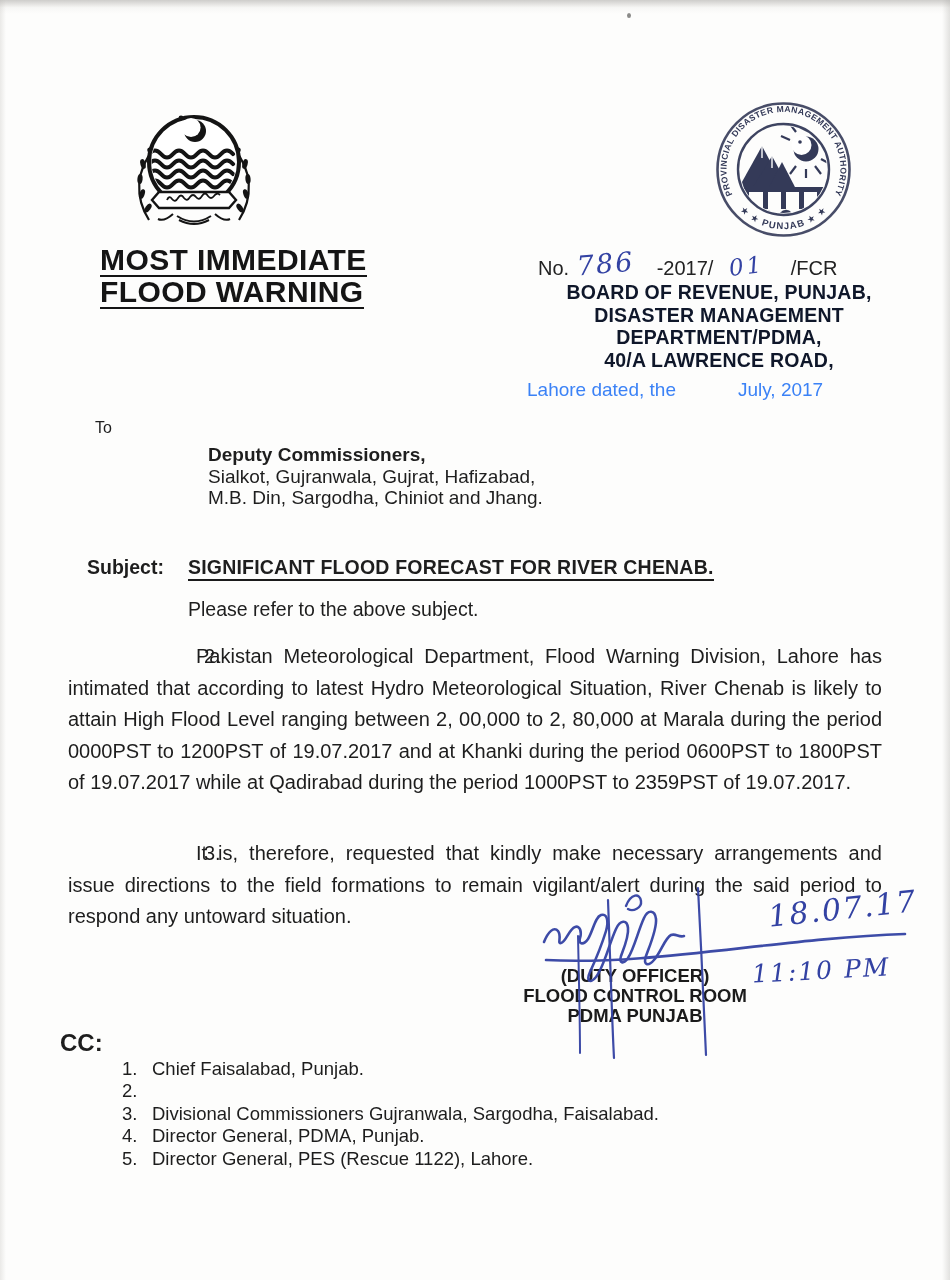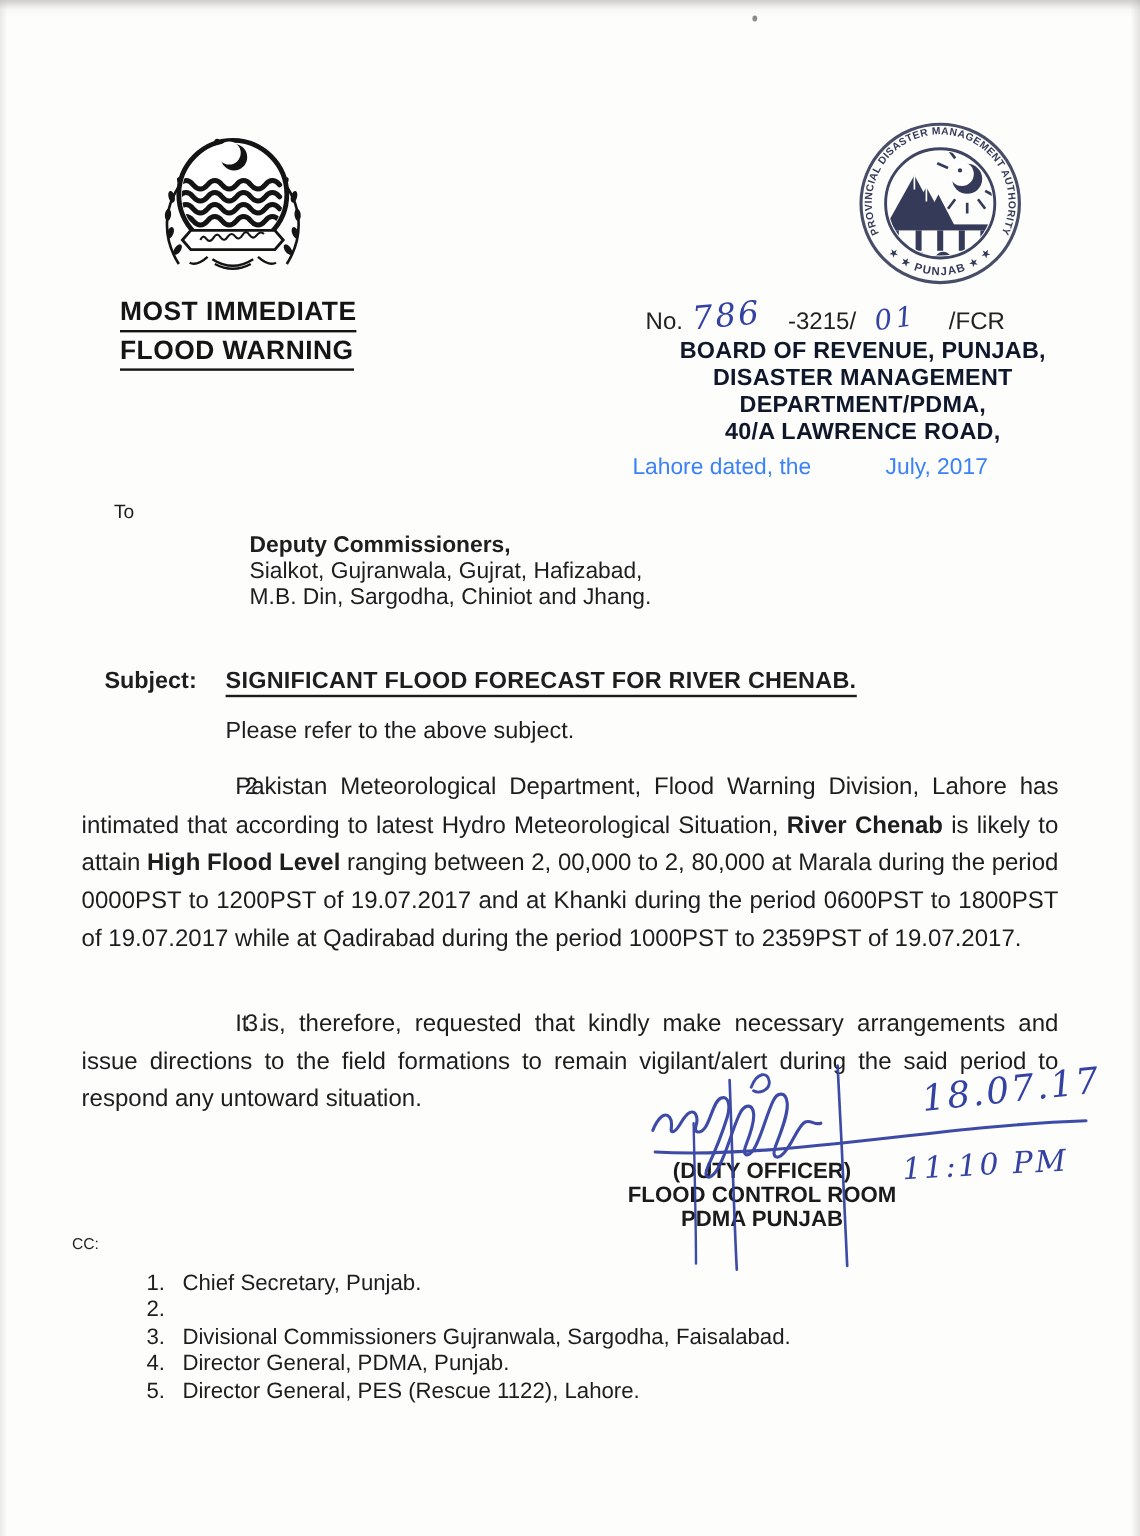--- a/index.html
+++ b/index.html
@@ -15,21 +15,21 @@
   .scan-right{position:absolute;right:0;top:0;width:8px;height:100%;
     background:linear-gradient(270deg,rgba(175,174,170,.35),rgba(255,255,255,0));}
   .scan-left{position:absolute;left:0;top:0;width:6px;height:100%;
     background:linear-gradient(90deg,rgba(190,188,184,.30),rgba(255,255,255,0));}
   .scan-dot{position:absolute;left:627px;top:13px;width:4px;height:5px;border-radius:50%;background:#8a8a88;}
 
   .abs{position:absolute;}
 
   
   .left-logo{left:115px;top:98px;width:158px;height:146px;}
-  .classification{left:100px;top:245px;font-weight:bold;font-size:22px;letter-spacing:.4px;line-height:29px;color:#151515;}
+  .classification{left:100px;top:245px;font-weight:bold;font-size:30px;letter-spacing:.4px;line-height:29px;color:#151515;}
   .classification .cl{border-bottom:2.5px solid #151515;display:inline-block;padding-bottom:1px;}
   .right-logo{left:710px;top:96px;width:147px;height:147px;}
 
   .ref-line{left:538px;top:250px;font-size:20px;white-space:nowrap;color:#222;}
   .hw{font-family:"DejaVu Serif",serif;font-style:italic;color:#3342a3;display:inline-block;}
   .hw-ref-no{font-size:27px;transform:rotate(-5deg) translateY(-2px);margin:0 22px 0 8px;letter-spacing:2px;}
   .hw-ref-sub{font-size:23px;transform:rotate(-7deg) translateY(-1px);margin:0 26px 0 16px;letter-spacing:3px;}
 
   .letterhead{left:533px;top:281px;width:372px;text-align:center;font-weight:bold;
     font-size:19.5px;line-height:22.5px;letter-spacing:.2px;color:#0f172a;}
@@ -42,29 +42,29 @@
 
   .subject-row{left:87px;top:556px;font-size:19.5px;white-space:nowrap;}
   .subject-row .lbl{font-weight:bold;display:inline-block;width:101px;}
   .subject-row .txt{font-weight:bold;border-bottom:2.5px solid #1b1b1b;padding-bottom:1px;letter-spacing:.2px;}
   .salutation{left:188px;top:598px;font-size:19.5px;text-align:right;}
 
   .para{left:68px;width:814px;font-size:20px;line-height:31.5px;text-align:justify;color:#1d1d1d;}
   .para .pnum{position:absolute;left:8px;top:0;}
   .p2{top:641px;text-indent:128px;}
   .p3{top:838px;text-indent:128px;}
-  .para b{font-weight:bold;}
+  .para b{font-weight:normal;}
 
   .sig-typed{left:505px;top:966px;width:260px;text-align:center;font-weight:bold;
     font-size:18.5px;line-height:20px;color:#1b1b1b;}
   .sig-ink{left:530px;top:872px;width:400px;height:200px;pointer-events:none;}
   .hw-date{left:768px;top:891px;font-size:30px;transform:rotate(-6deg);letter-spacing:2px;}
   .hw-time{left:752px;top:956px;font-size:25px;transform:rotate(-3deg);letter-spacing:2px;}
 
-  .cc-label{left:60px;top:1029px;font-size:13px;font-weight:normal;}
+  .cc-label{left:60px;top:1029px;font-size:24px;font-weight:bold;}
   .cc-list{left:122px;top:1058px;font-size:18.5px;line-height:22.4px;color:#1d1d1d;}
   .cc-row{display:flex;}
   .cc-row .n{width:30px;}
 </style>
 </head>
 <body>
 
 <div class="page">
 
   <div class="scan-top"></div>
@@ -186,21 +186,21 @@
         <g stroke="#343a58" stroke-width="4.4" fill="none" stroke-linecap="round">
           <path d="M31,119 q5,-6 10,0 t10,0 t10,0 t10,0 t10,0 t10,0 t10,0 t10,0"></path>
           <path d="M31,127 q5,-6 10,0 t10,0 t10,0 t10,0 t10,0 t10,0 t10,0 t10,0"></path>
           <path d="M31,135 q5,-6 10,0 t10,0 t10,0 t10,0 t10,0 t10,0 t10,0 t10,0"></path>
         </g>
       </g>
     </svg>
   </div>
 
   <div class="abs ref-line">
-    <span>No.</span><span class="hw hw-ref-no">786</span><span>-3215/</span><span class="hw hw-ref-sub">01</span><span>/FCR</span>
+    <span>No.</span><span class="hw hw-ref-no">786</span><span>-2017/</span><span class="hw hw-ref-sub">01</span><span>/FCR</span>
   </div>
 
   <div class="abs letterhead">
     <div>BOARD OF REVENUE, PUNJAB,</div>
     <div>DISASTER MANAGEMENT</div>
     <div>DEPARTMENT/PDMA,</div>
     <div>40/A LAWRENCE ROAD,</div>
   </div>
 
   <div class="abs dateline">
@@ -243,21 +243,21 @@
       <path stroke-width="2.6" d="M16,88 C120,94 250,66 375,62"></path>
     </g>
   </svg>
   <div class="abs hw hw-date">18.07.17</div>
   <div class="abs hw hw-time">11:10 PM</div>
 
   <div class="abs cc-label">CC:</div>
   <div class="abs cc-list">
     <div class="cc-row">
         <span class="n">1.</span>
-        <span>Chief Secretary, Punjab.</span>
+        <span>Chief Faisalabad, Punjab.</span>
       </div>
     <div class="cc-row">
         <span class="n">2.</span>
       </div>
     <div class="cc-row">
         <span class="n">3.</span>
         <span>Divisional Commissioners Gujranwala, Sargodha, Faisalabad.</span>
       </div>
     <div class="cc-row">
         <span class="n">4.</span>

